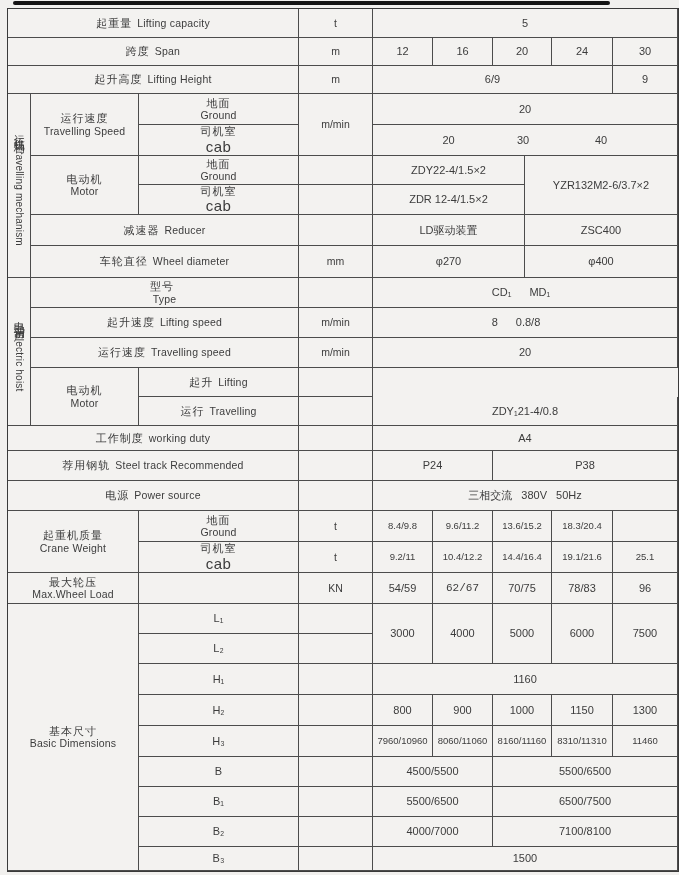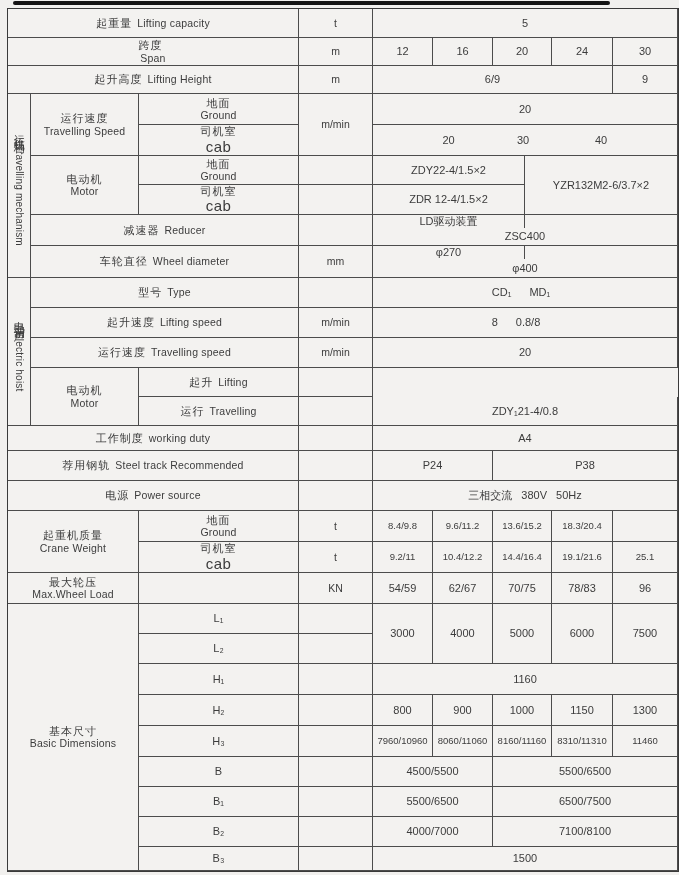--- a/index.html
+++ b/index.html
@@ -35,21 +35,21 @@
   .unit{font-size:10.5px;}
   .cabword{font-size:15px;letter-spacing:.5px;}
   .side{
     flex-direction:row;
     writing-mode:vertical-lr;
     justify-content:center;align-items:center;
     gap:0;
   }
   .side .zh{text-orientation:upright;font-size:11px;letter-spacing:3px;margin-bottom:8px;}
   .side .en{font-size:10px;}
-  .split{padding:0;align-items:stretch;flex-direction:column;}
+  .split{padding:0;align-items:stretch;}
   .split .l{width:151px;border-right:1px solid #4c4c4c;display:flex;align-items:center;justify-content:center;}
   .split .r{flex:1;display:flex;align-items:center;justify-content:center;}
   .motor2{padding:0;align-items:stretch;}
   .motor2 .lcol{width:151px;border-right:1px solid #4c4c4c;display:flex;flex-direction:column;}
   .motor2 .lcol .t{height:28px;border-bottom:1px solid #4c4c4c;display:flex;align-items:center;justify-content:center;}
   .motor2 .lcol .b{flex:1;display:flex;align-items:center;justify-content:center;}
   .motor2 .rcol{flex:1;display:flex;align-items:center;justify-content:center;}
   .rel{position:relative;}
   .abs{position:absolute;top:0;height:100%;display:flex;align-items:center;justify-content:center;}
   .pair{gap:18px;}
@@ -62,21 +62,21 @@
 
 <div class="grid">
 
   <div class="cell inlinelab" style="grid-column:1/4;grid-row:1;">
     <span class="zh">起重量</span>
     <span class="en">Lifting capacity</span>
   </div>
   <div class="cell unit" style="grid-column:4/5;grid-row:1;">t</div>
   <div class="cell val" style="grid-column:5/10;grid-row:1;">5</div>
 
-  <div class="cell inlinelab" style="grid-column:1/4;grid-row:2;flex-direction:column;">
+  <div class="cell inlinelab" style="grid-column:1/4;grid-row:2;">
     <span class="zh">跨度</span>
     <span class="en">Span</span>
   </div>
   <div class="cell unit" style="grid-column:4/5;grid-row:2;">m</div>
   <div class="cell val" style="grid-column:5/6;grid-row:2;">12</div>
   <div class="cell val" style="grid-column:6/7;grid-row:2;">16</div>
   <div class="cell val" style="grid-column:7/8;grid-row:2;">20</div>
   <div class="cell val" style="grid-column:8/9;grid-row:2;">24</div>
   <div class="cell val" style="grid-column:9/10;grid-row:2;">30</div>
 
@@ -153,21 +153,21 @@
   <div class="cell split" style="grid-column:5/10;grid-row:9;">
     <div class="l val">φ270</div>
     <div class="r val">φ400</div>
   </div>
 
   <div class="cell side" style="grid-column:1/2;grid-row:10/15;">
     <span class="zh">电动葫芦</span>
     <span class="en">Electric hoist</span>
   </div>
 
-  <div class="cell inlinelab" style="grid-column:2/4;grid-row:10;">
+  <div class="cell inlinelab" style="grid-column:2/4;grid-row:10;flex-direction:column;">
     <span class="zh">型号</span>
     <span class="en">Type</span>
   </div>
   <div class="cell" style="grid-column:4/5;grid-row:10;"></div>
   <div class="cell pair" style="grid-column:5/10;grid-row:10;padding-right:8px;">
     <span class="val">CD₁</span>
     <span class="val">MD₁</span>
   </div>
 
   <div class="cell inlinelab" style="grid-column:2/4;grid-row:11;">
@@ -250,21 +250,21 @@
   <div class="cell sm" style="grid-column:8/9;grid-row:19;">19.1/21.6</div>
   <div class="cell sm" style="grid-column:9/10;grid-row:19;">25.1</div>
 
   <div class="cell col" style="grid-column:1/3;grid-row:20;">
     <span class="zh">最大轮压</span>
     <span class="en">Max.Wheel Load</span>
   </div>
   <div class="cell" style="grid-column:3/4;grid-row:20;"></div>
   <div class="cell unit" style="grid-column:4/5;grid-row:20;">KN</div>
   <div class="cell val" style="grid-column:5/6;grid-row:20;">54/59</div>
-  <div class="cell val" style="grid-column:6/7;grid-row:20;">62/67</div>
+  <div class="cell val" style="grid-column:6/7;grid-row:20;font-family:Liberation Mono, monospace;">62/67</div>
   <div class="cell val" style="grid-column:7/8;grid-row:20;">70/75</div>
   <div class="cell val" style="grid-column:8/9;grid-row:20;">78/83</div>
   <div class="cell val" style="grid-column:9/10;grid-row:20;">96</div>
 
   <div class="cell col" style="grid-column:1/3;grid-row:21/30;">
     <span class="zh">基本尺寸</span>
     <span class="en">Basic Dimensions</span>
   </div>
   <div class="cell val" style="grid-column:3/4;grid-row:21;">L₁</div>
   <div class="cell val" style="grid-column:3/4;grid-row:22;">L₂</div>

